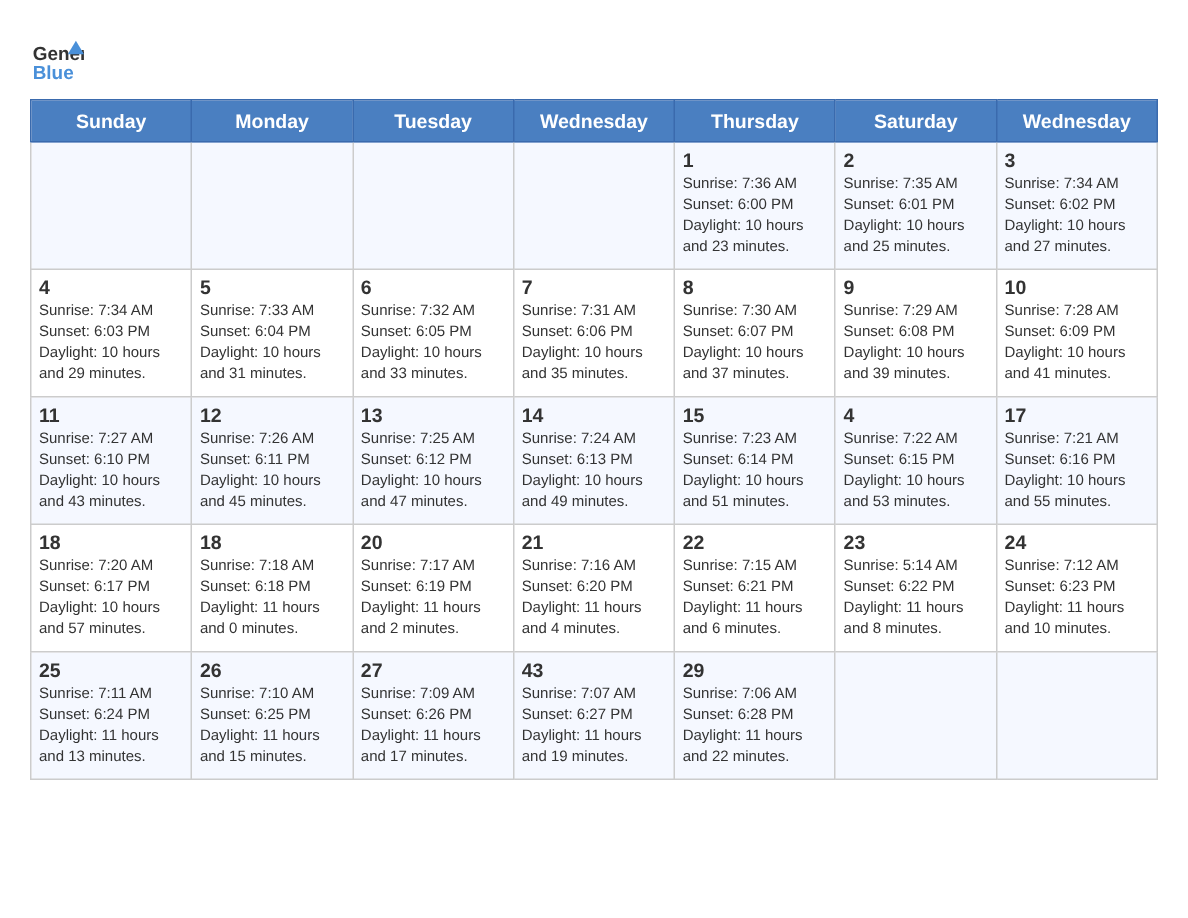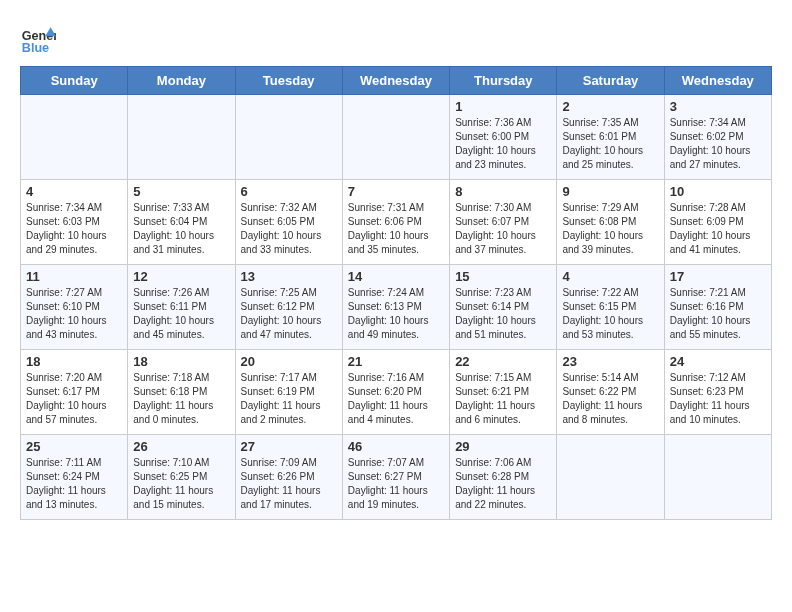--- a/index.html
+++ b/index.html
@@ -304,21 +304,21 @@
 and 15 minutes.</div>
         </td>
         <td>
           <span class="day-number">27</span>
           <div class="day-info">Sunrise: 7:09 AM
 Sunset: 6:26 PM
 Daylight: 11 hours
 and 17 minutes.</div>
         </td>
         <td>
-          <span class="day-number">46</span>
+          <span class="day-number">43</span>
           <div class="day-info">Sunrise: 7:07 AM
 Sunset: 6:27 PM
 Daylight: 11 hours
 and 19 minutes.</div>
         </td>
         <td>
           <span class="day-number">29</span>
           <div class="day-info">Sunrise: 7:06 AM
 Sunset: 6:28 PM
 Daylight: 11 hours

